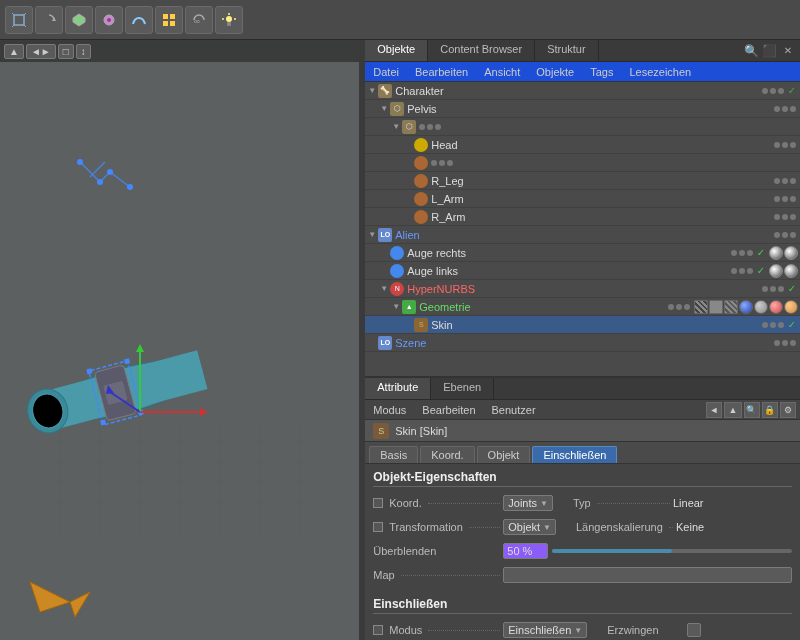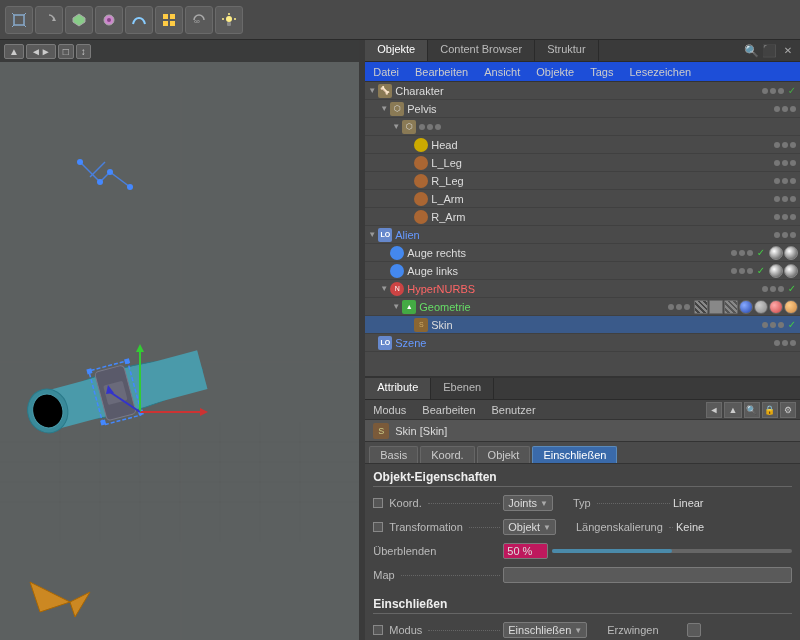--- a/index.html
+++ b/index.html
@@ -571,21 +571,20 @@
             <span class="obj-dot"></span>
             <span class="obj-dot"></span>
             <span class="obj-dot"></span>
           </span>
       </div>
 
       <div class="obj-row">
         <span style="width:36px;"></span>
         <span class="obj-expand" style="color:transparent;">▶</span>
         <span class="obj-icon" style="background:#aa6633;border-radius:50%;"></span>
-        <span class="obj-name">L_Leg</span>
         <span class="obj-dots">
             <span class="obj-dot"></span>
             <span class="obj-dot"></span>
             <span class="obj-dot"></span>
           </span>
       </div>
 
       <div class="obj-row">
         <span style="width:36px;"></span>
         <span class="obj-expand" style="color:transparent;">▶</span>
@@ -807,21 +806,21 @@
           <div class="prop-value">
             <span class="prop-text">Keine</span>
           </div>
         </div>
 
         <div class="prop-row">
           <div class="prop-label">
             <span>Überblenden</span>
           </div>
           <div class="prop-slider-container">
-            <input type="text" class="prop-input" value="50 %" style="width: 45px; background: #be185d; border: 1px solid rgb(122, 122, 122); color: rgb(221, 221, 221); font-size: 11px; padding: 1px 3px; border-radius: 2px;">
+            <input type="text" class="prop-input" value="50 %" style="width: 45px; background: #8b5cf6; border: 1px solid rgb(122, 122, 122); color: rgb(221, 221, 221); font-size: 11px; padding: 1px 3px; border-radius: 2px;">
             <div class="prop-slider" style="flex:1;">
               <div class="prop-slider-fill"></div>
             </div>
           </div>
         </div>
 
         <div class="prop-row">
           <div class="prop-label">
             <span>Map</span>
             <span class="prop-dotted"></span>

